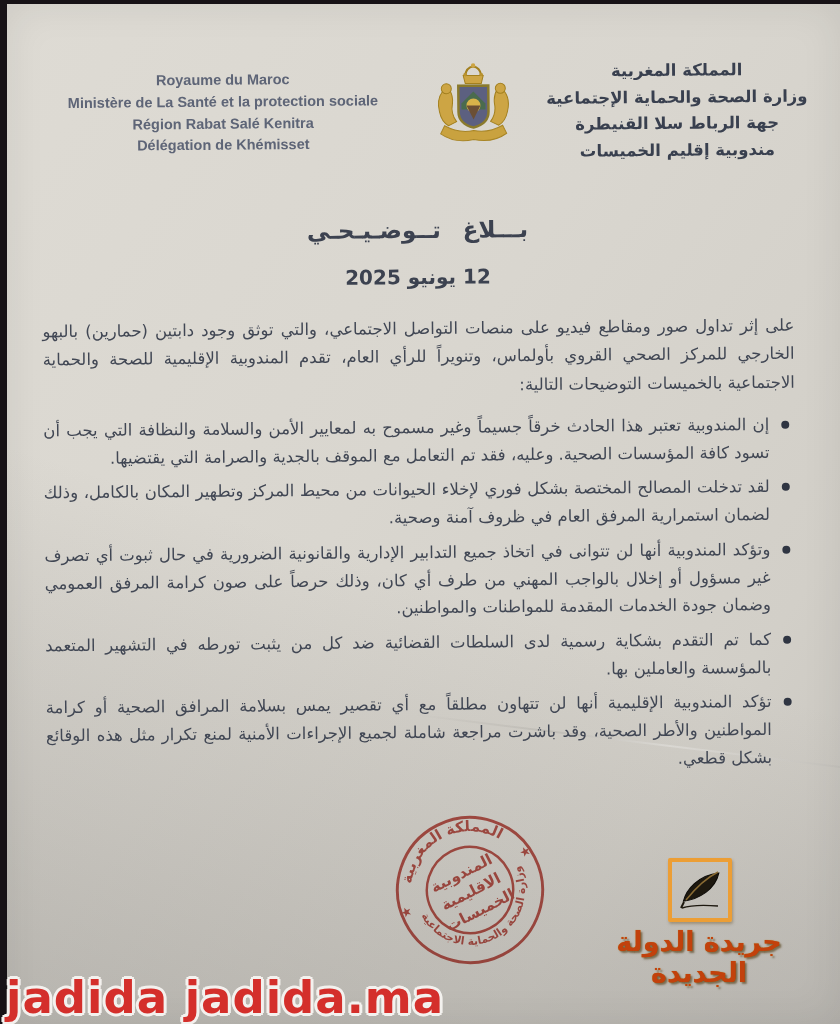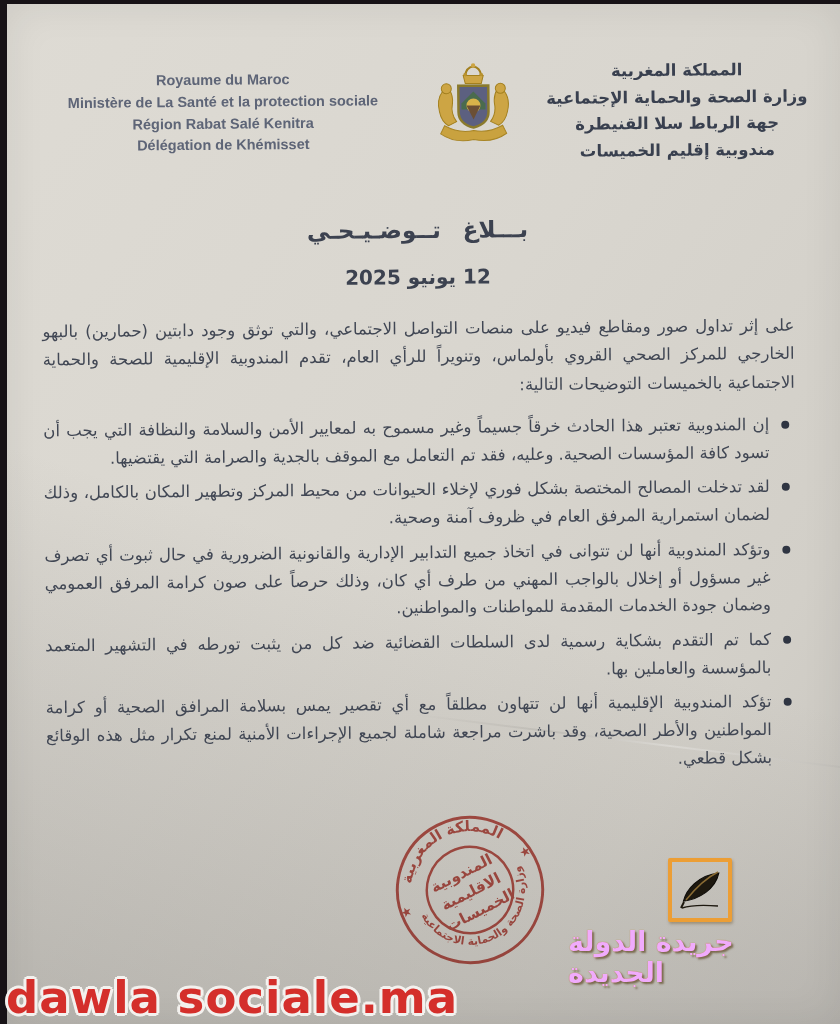--- a/index.html
+++ b/index.html
@@ -46,22 +46,22 @@
 
   
   .stamp { position:absolute; left:372px; top:792px; width:196px; height:196px;
            transform:rotate(-27deg); opacity:0.88; mix-blend-mode:multiply; }
 
   
   .pub-logo-box { position:absolute; left:668px; top:858px; width:64px; height:64px;
                   border:4px solid #ec9e35; border-radius:2px; display:flex;
                   align-items:center; justify-content:center;
                   box-shadow:1px 2px 3px rgba(90,60,10,0.35); }
-  .pub-logo-name { position:absolute; left:568px; top:926px; width:262px; text-align:left;
-                   direction:rtl; font-size:27px; font-weight:bold; color:#f0abfc;
+  .pub-logo-name { position:absolute; left:568px; top:926px; width:262px; text-align:center;
+                   direction:rtl; font-size:27px; font-weight:bold; color:#c2410c;
                    text-shadow:2px 2px 2px rgba(70,45,0,0.55), 0 0 1px #b97818; }
 
   
   .watermark { position:absolute; left:6px; bottom:0px; font-size:45px; font-weight:bold;
                color:#d42f2b; letter-spacing:1px;
                font-family:"DejaVu Sans", sans-serif;
                text-shadow:
                  -3px 0 0 #f3f1ee, 3px 0 0 #f3f1ee, 0 -3px 0 #f3f1ee, 0 3px 0 #f3f1ee,
                  -2px -2px 0 #f3f1ee, 2px -2px 0 #f3f1ee, -2px 2px 0 #f3f1ee, 2px 2px 0 #f3f1ee; }
 </style>
@@ -170,13 +170,13 @@
 <div class="pub-logo-box">
   <svg width="52" height="52" viewBox="0 0 52 52">
     <path d="M44 8 Q30 10 20 20 Q12 28 10 38 Q22 36 32 28 Q42 20 44 8 Z" fill="#1d180f" stroke="#0c0a06" stroke-width="1" transform="rotate(3 26 26)"></path>
     <path d="M44 8 Q28 16 12 36" fill="none" stroke="#8a6b33" stroke-width="1.4"></path>
     <path d="M10 38 L7 44" stroke="#1d180f" stroke-width="2"></path>
     <path d="M8 44 Q20 40 44 42" fill="none" stroke="#1d180f" stroke-width="1.4"></path>
   </svg>
 </div>
 <div class="pub-logo-name">جريدة الدولة الجديدة</div>
 
-<div class="watermark">dawla sociale.ma</div>
+<div class="watermark">jadida jadida.ma</div>
 
 </body></html>

